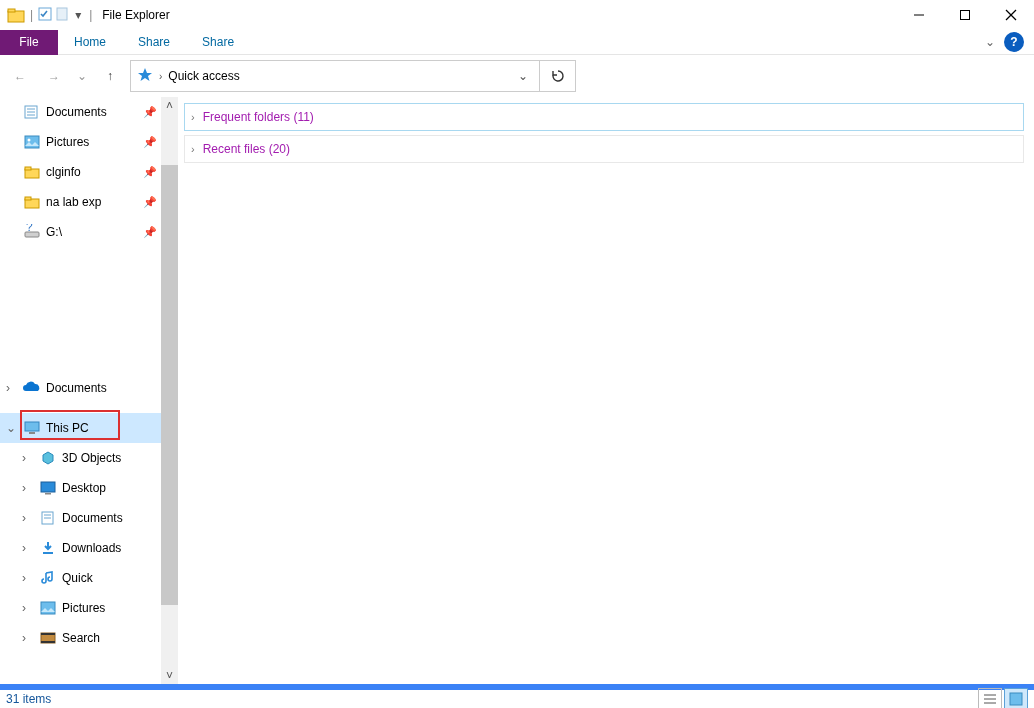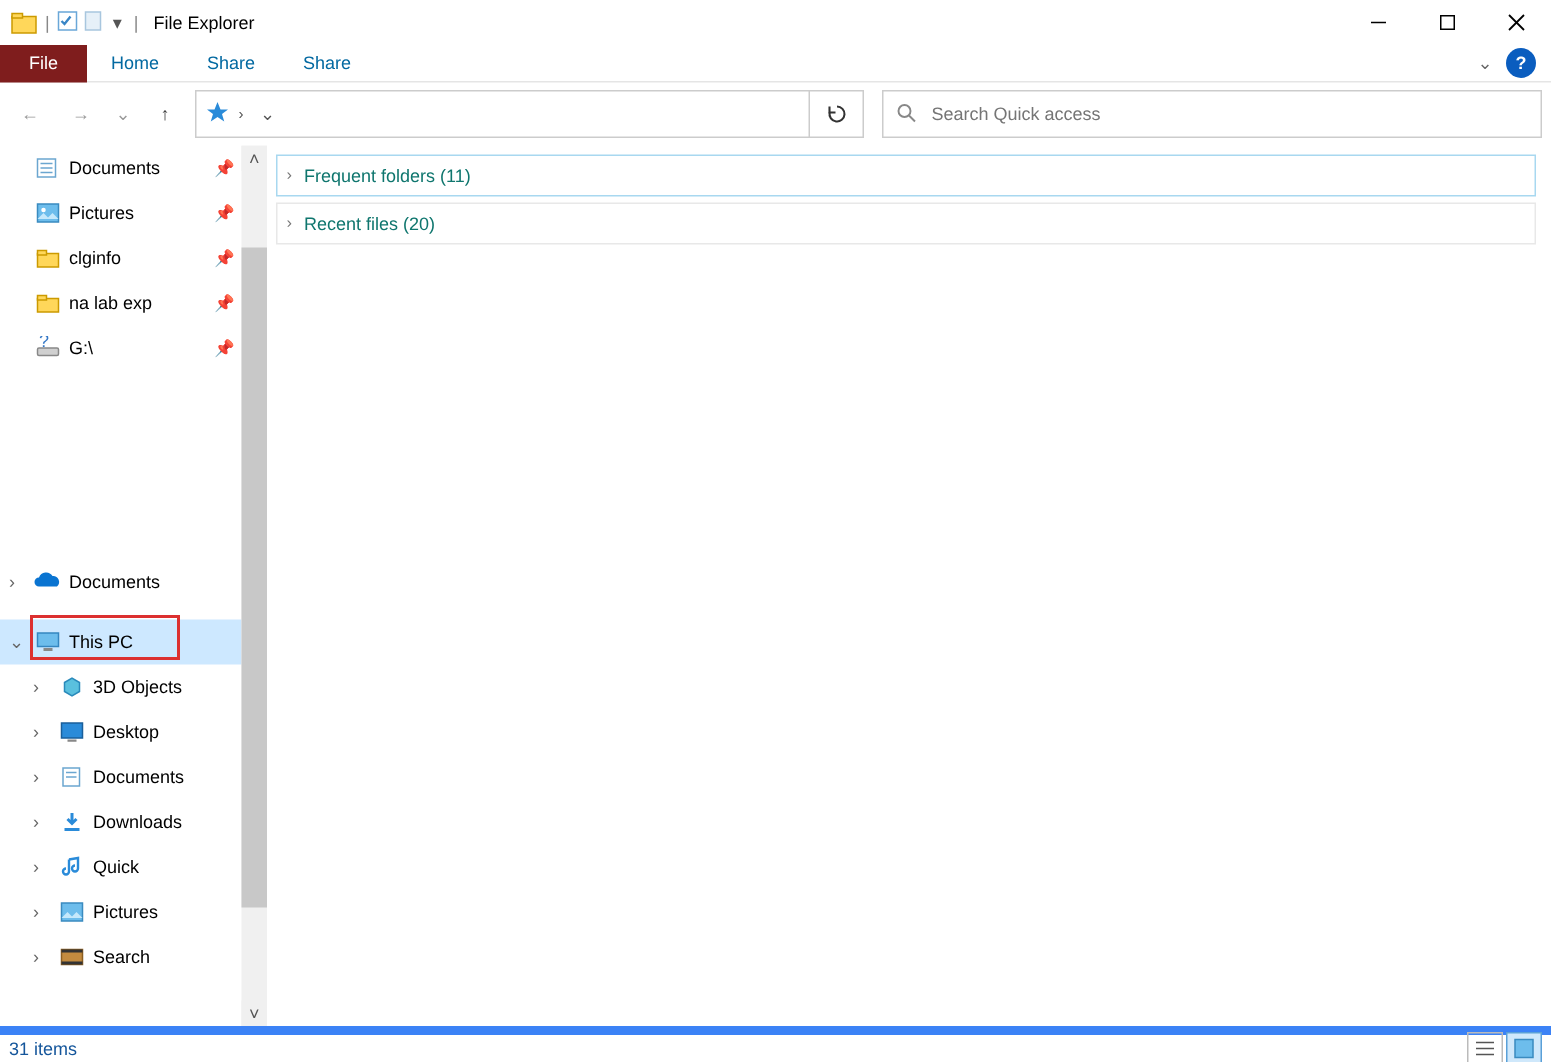--- a/index.html
+++ b/index.html
@@ -9,21 +9,21 @@
 .titlebar { height: 30px; display: flex; align-items: center; padding-left: 6px; }
 .titlebar .app-icon { width: 20px; height: 20px; display:flex; align-items:center; justify-content:center;}
 .titlebar .sep { color:#888; margin:0 4px; }
 .titlebar .qat { display:flex; align-items:center; gap:2px; }
 .titlebar .title { margin-left:6px; }
 .titlebar .spacer { flex:1; }
 .winctrl { width:46px; height:30px; display:flex; align-items:center; justify-content:center; }
 
 
 .ribbon { height:25px; display:flex; align-items:center; border-bottom:1px solid #e5e5e5;}
-.file-tab { background:#7f1d1d; color:#fff; height:25px; width:58px; display:flex; align-items:center; justify-content:center;}
+.file-tab { background:#701a75; color:#fff; height:25px; width:58px; display:flex; align-items:center; justify-content:center;}
 .ribbon .tab { padding:0 16px; color:#0369a1; height:25px; display:flex; align-items:center;}
 .ribbon .ribspacer { flex:1; }
 .ribexpand { width:20px; display:flex; align-items:center; justify-content:center; color:#666; margin-right:4px;}
 .help { width:20px; height:20px; border-radius:50%; background:#0a5dbf; color:#fff; display:flex; align-items:center; justify-content:center; font-weight:bold; margin-right:10px;}
 
 
 .navbar { height:42px; display:flex; align-items:center; padding:6px; gap:6px; }
 .navbtn { width:28px; height:28px; display:flex; align-items:center; justify-content:center; color:#999;}
 .navbtn.active { color:#333; }
 .addrbar { flex:0 0 410px; height:32px; border:1px solid #ccc; display:flex; align-items:center; padding:0 6px;}
@@ -49,21 +49,21 @@
 .treeitem .pin { width:18px; color:#888; font-size:11px;}
 .treeitem.indent { padding-left:22px; }
 .treeitem.sel { background:#cde8ff; }
 .redbox { position:absolute; border:2px solid #dc3030; pointer-events:none; }
 .treespacer { height:126px; }
 
 .content { flex:1; padding:6px 10px 0 6px; }
 .section { height:28px; border:1px solid #e8e8e8; display:flex; align-items:center; margin-bottom:4px; padding-left:6px; }
 .section.active { border:1px solid #a8d8f0;}
 .section .chev { color:#777; margin-right:8px; font-size:11px;}
-.section .text { color:#0f766e; }
+.section .text { color:#a21caf; }
 
 
 .status { height:24px; border-top:6px solid #3b82f6; display:flex; align-items:center; padding:0 6px; }
 .status .lbl { color:#15569b; }
 .status .sp { flex:1; }
 .viewbtn { width:24px; height:22px; border:1px solid #bbb; margin-left:2px; display:flex; align-items:center; justify-content:center; color:#555;}
 .viewbtn.on { background:#cfe8fb; border-color:#5aa0d8;}
 
 </style>
 </head>
@@ -124,37 +124,29 @@
   <div class="navbtn" style="width:16px;">⌄</div>
   <div class="navbtn active">↑</div>
   <div style="display:flex;flex:0 0 446px;">
     <div class="addrbar">
       <span class="star">
         <svg width="16" height="16" viewBox="0 0 16 16">
             <polygon points="8,1 10,6 15,6 11,9 12.5,14 8,11 3.5,14 5,9 1,6 6,6" fill="#2a8bd9"></polygon>
           </svg>
       </span>
       <span style="color:#555;margin-right:6px;font-size:10px;">›</span>
+      <span class="breadcrumb">Quick access</span>
       <span class="addrchev">⌄</span>
     </div>
     <div class="refresh">
       <svg width="14" height="14" viewBox="0 0 14 14">
           <path d="M7 2 a5 5 0 1 1 -4.9 4" fill="none" stroke="#333" stroke-width="1.4"></path>
           <path d="M2 2 v4 h4" fill="none" stroke="#333" stroke-width="1.4"></path>
         </svg>
     </div>
-  </div>
-  <div class="searchbox">
-    <span class="sicon">
-      <svg width="14" height="14" viewBox="0 0 14 14">
-          <circle cx="6" cy="6" r="4" fill="none" stroke="#888" stroke-width="1.3"></circle>
-          <line x1="9" y1="9" x2="13" y2="13" stroke="#888" stroke-width="1.3"></line>
-        </svg>
-    </span>
-    <input placeholder="Search Quick access" style="">
   </div>
 </div>
 
 <div class="body">
 
   <div class="sidebar">
     <div style="position:absolute;left:0;top:0;right:17px;">
 
       <div class="treeitem indent">
         <span class="ic">

